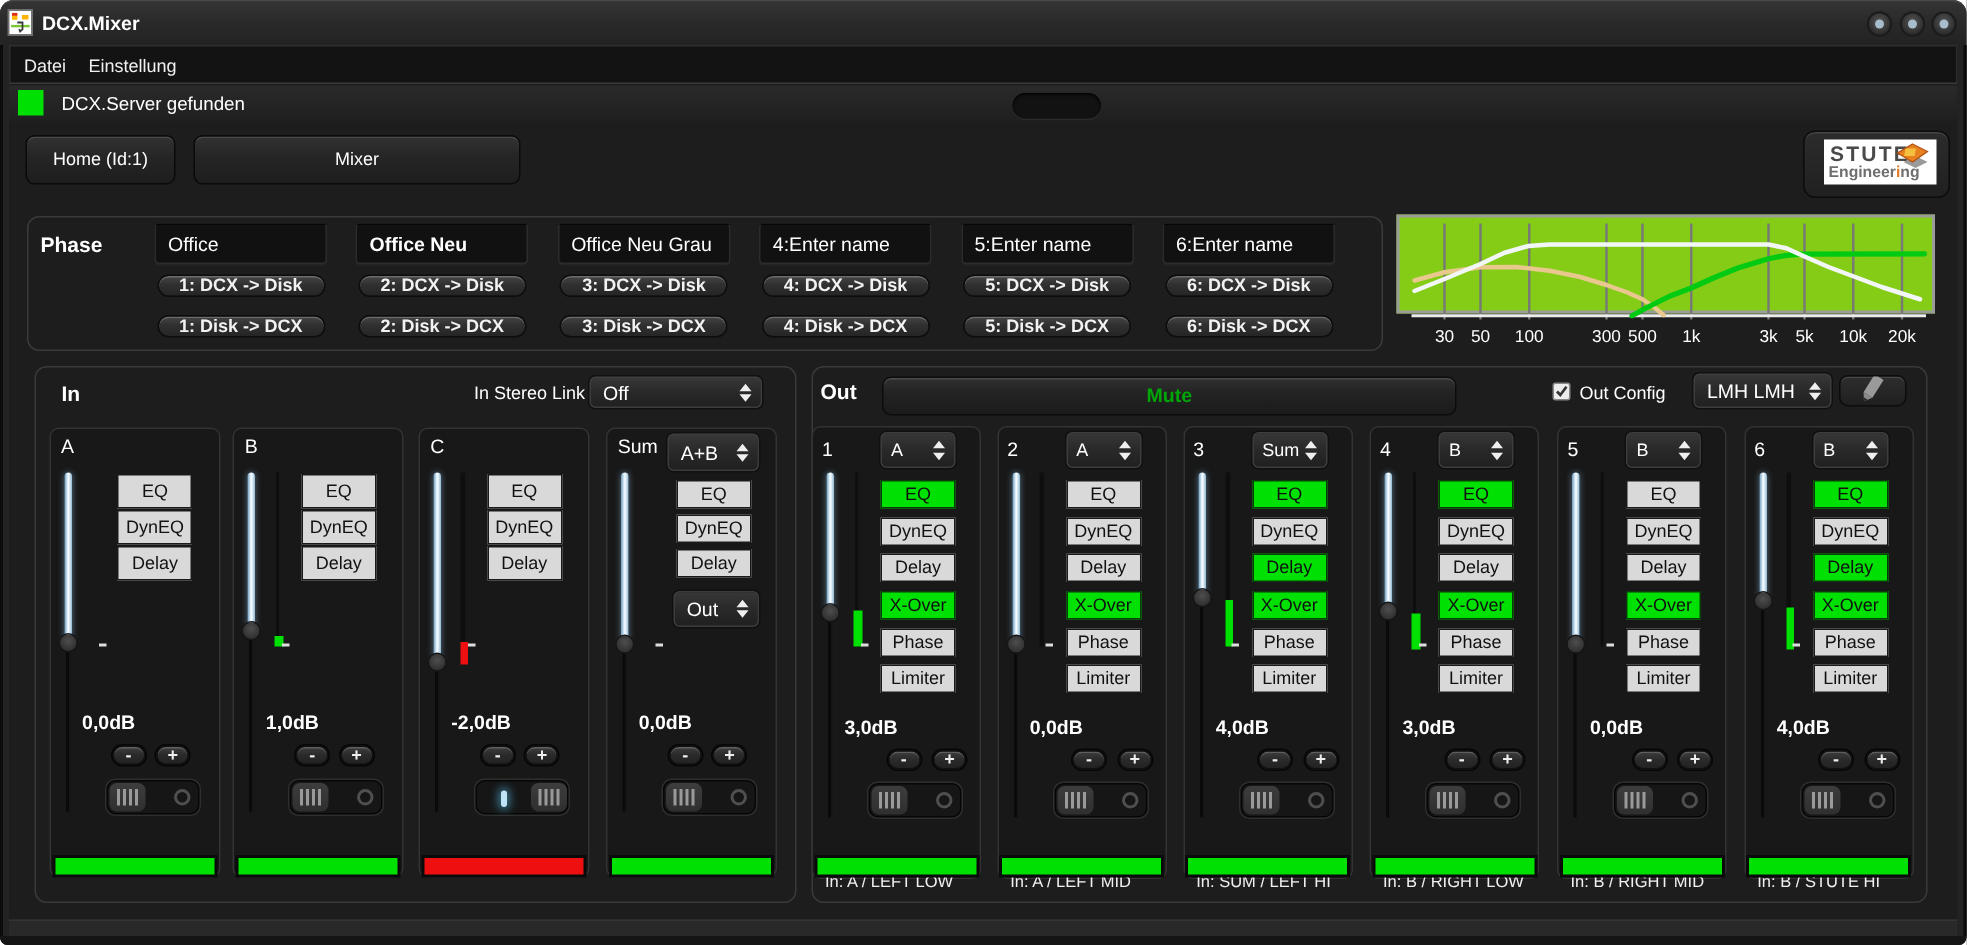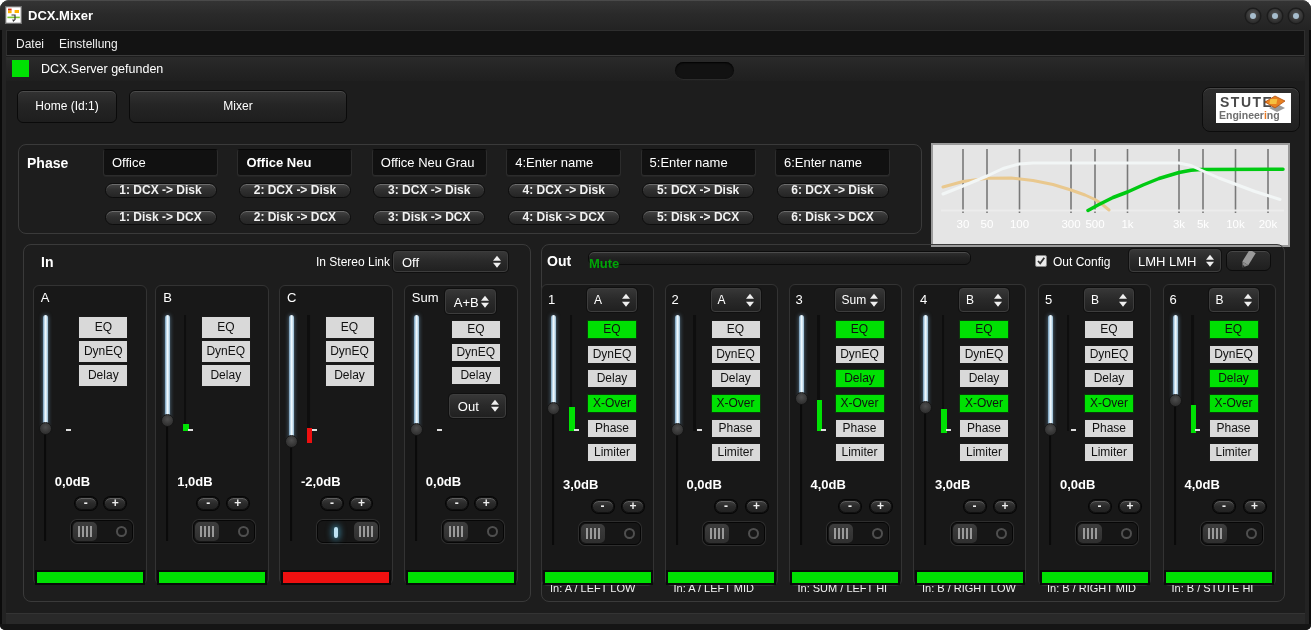--- a/index.html
+++ b/index.html
@@ -104,21 +104,21 @@
 <div class="pbtn" style="left:373.3px;top:210px;">3: Disk -&gt; DCX</div>
 <div class="pinput" style="left:506.2px;">4:Enter name</div>
 <div class="pbtn" style="left:507.7px;top:183px;">4: DCX -&gt; Disk</div>
 <div class="pbtn" style="left:507.7px;top:210px;">4: Disk -&gt; DCX</div>
 <div class="pinput" style="left:640.6px;">5:Enter name</div>
 <div class="pbtn" style="left:642.1px;top:183px;">5: DCX -&gt; Disk</div>
 <div class="pbtn" style="left:642.1px;top:210px;">5: Disk -&gt; DCX</div>
 <div class="pinput" style="left:775.0px;">6:Enter name</div>
 <div class="pbtn" style="left:776.5px;top:183px;">6: DCX -&gt; Disk</div>
 <div class="pbtn" style="left:776.5px;top:210px;">6: Disk -&gt; DCX</div>
-<div class="abs" style="left:931px;top:143px;width:359px;height:104px;background:#e5e5e5;border:2px solid #9b9b9b;"><svg width="355" height="87" viewBox="0 0 355 87">
+<div class="abs" style="left:931px;top:143px;width:359px;height:66px;background:#84cc16;border:2px solid #9b9b9b;"><svg width="355" height="87" viewBox="0 0 355 87">
       <line x1="30.0" y1="4" x2="30.0" y2="68" stroke="#787878" stroke-width="1.6"></line>
       <line x1="54.0" y1="4" x2="54.0" y2="68" stroke="#787878" stroke-width="1.6"></line>
       <line x1="86.5" y1="4" x2="86.5" y2="68" stroke="#787878" stroke-width="1.6"></line>
       <line x1="138.0" y1="4" x2="138.0" y2="68" stroke="#787878" stroke-width="1.6"></line>
       <line x1="162.0" y1="4" x2="162.0" y2="68" stroke="#787878" stroke-width="1.6"></line>
       <line x1="194.5" y1="4" x2="194.5" y2="68" stroke="#787878" stroke-width="1.6"></line>
       <line x1="246.0" y1="4" x2="246.0" y2="68" stroke="#787878" stroke-width="1.6"></line>
       <line x1="270.0" y1="4" x2="270.0" y2="68" stroke="#787878" stroke-width="1.6"></line>
       <line x1="302.5" y1="4" x2="302.5" y2="68" stroke="#787878" stroke-width="1.6"></line>
       <line x1="335.0" y1="4" x2="335.0" y2="68" stroke="#787878" stroke-width="1.6"></line>
@@ -216,21 +216,21 @@
       <b style="left:17px"></b>
     </div>
   </div>
 <div class="meter" style="left:282.9px;background:#ee1010;"></div>
 <div class="chan" style="left:403.8px;"></div>
 <div class="clabel" style="left:411.8px;top:290px;">Sum</div>
 <div class="strack" style="left:414.8px;top:315px;height:226px;"></div>
 <div class="sfill" style="left:413.8px;top:315px;height:114.5px;"></div>
 <div class="sthumb" style="left:409.8px;top:423.0px;"></div>
 <div class="dash" style="left:436.6px;top:428.5px;"></div>
-<div class="drop" style="left:444.8px;top:289px;width:51px;height:25px;">
+<div class="drop" style="left:444.8px;top:289px;width:61px;height:25px;">
     <span>A+B</span>
     <div class="spin">
       <div class="u"></div>
       <div class="d"></div>
     </div>
   </div>
 <div class="lbtn" style="left:450.8px;top:320.0px;height:19px;line-height:17px;">EQ</div>
 <div class="lbtn" style="left:450.8px;top:342.8px;height:19px;line-height:17px;">DynEQ</div>
 <div class="lbtn" style="left:450.8px;top:365.6px;height:19px;line-height:17px;">Delay</div>
 <div class="drop" style="left:448.8px;top:393.5px;width:57px;height:24px;">
@@ -248,21 +248,21 @@
       <b style="left:5px"></b>
       <b style="left:9px"></b>
       <b style="left:13px"></b>
       <b style="left:17px"></b>
     </div>
     <div class="ring" style="left:44px;"></div>
   </div>
 <div class="meter" style="left:407.8px;background:#00e103;"></div>
 <div class="panel" style="left:541px;top:244px;width:744px;height:358px;"></div>
 <div class="hdr" style="left:547px;top:253px;">Out</div>
-<div class="abs" style="left:588px;top:251px;width:383px;height:14px;background:linear-gradient(#303030,#222 45%,#1b1b1b);border:1px solid #0c0c0c;border-radius:6px;box-shadow:inset 0 1px 0 #4c4c4c;color:#00a607;font-weight:bold;font-size:13px;line-height:24px;">Mute</div>
+<div class="abs" style="left:588px;top:251px;width:383px;height:26px;background:linear-gradient(#303030,#222 45%,#1b1b1b);border:1px solid #0c0c0c;border-radius:6px;box-shadow:inset 0 1px 0 #4c4c4c;color:#00a607;font-weight:bold;font-size:13px;text-align:center;line-height:24px;">Mute</div>
 <div class="abs" style="left:1035px;top:255px;width:12px;height:12px;background:#ececec;border-radius:2px;border:1px solid #888;">
 <svg width="10" height="10" viewBox="0 0 10 10" style="position:absolute;left:0;top:0">
       <path d="M2 5 L4.2 7.3 L8.3 1.8" fill="none" stroke="#333" stroke-width="1.8"></path>
     </svg>
   </div>
 <div class="abs" style="left:1053px;top:255px;color:#fff;font-size:12px;">Out Config</div>
 <div class="drop" style="left:1129px;top:249px;width:92px;height:23px;">
     <span>LMH LMH</span>
     <div class="spin">
       <div class="u"></div>

